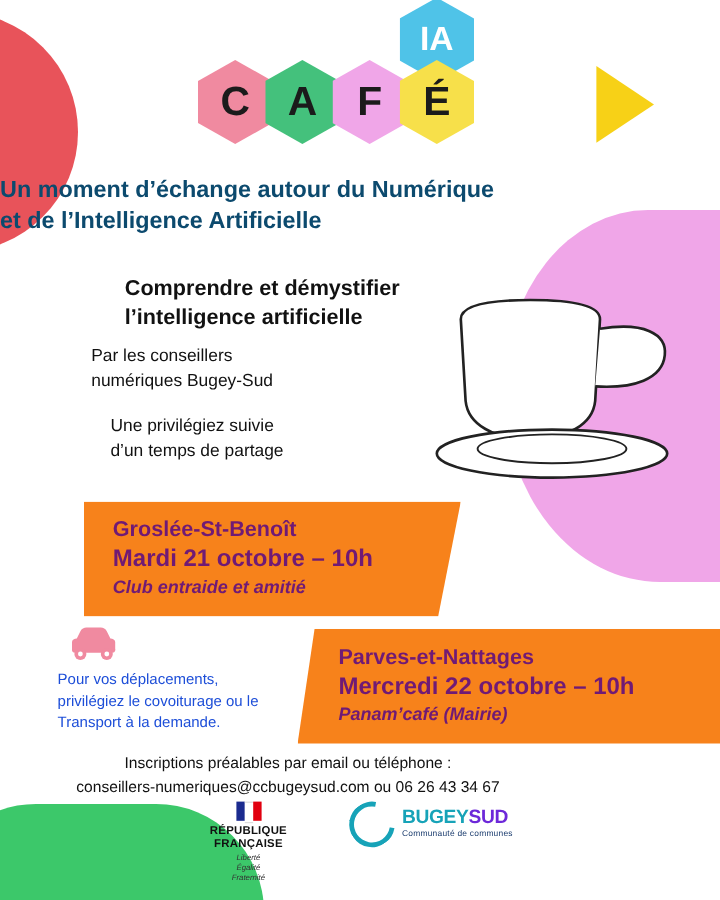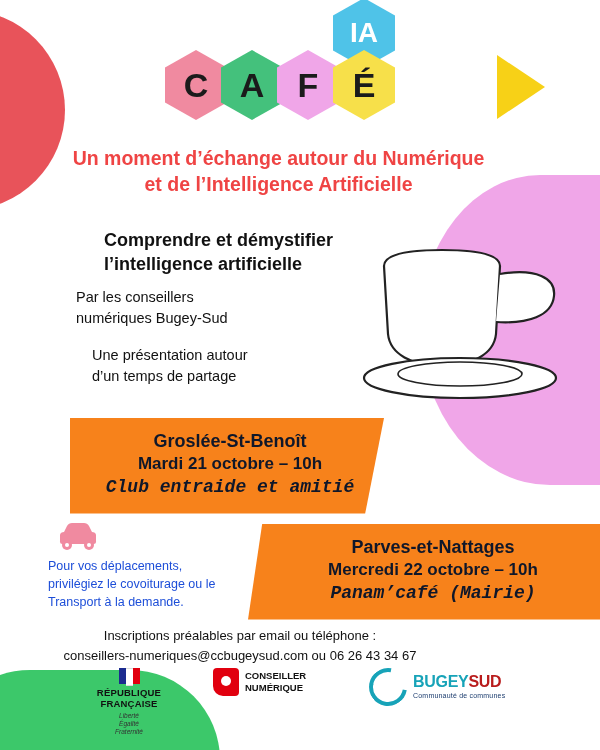--- a/index.html
+++ b/index.html
@@ -87,25 +87,24 @@
     font-size: 28px;
     color: #ffffff;
   }
 
   
   .headline {
     position: absolute;
     top: 146px;
     left: 0;
     width: 557px;
-    text-align: center;
     font-size: 19.5px;
     font-weight: bold;
     line-height: 1.32;
-    color: #ef4444;
+    color: #0c4a6e;
   }
 
   .subhead {
     position: absolute;
     top: 228px;
     left: 92px;
     width: 300px;
     font-size: 18px;
     font-weight: bold;
     line-height: 1.34;
@@ -139,53 +138,51 @@
     left: 360px;
     top: 238px;
     width: 230px;
     height: 170px;
   }
 
   
   .event {
     position: absolute;
     background: #f7821b;
-    color: #0f172a;
+    color: #701a75;
     padding: 12px 18px 14px 24px;
-    text-align: center;
   }
   .event-1 {
     left: 70px;
     top: 418px;
     width: 272px;
     clip-path: polygon(0 0, 100% 0, 94% 100%, 0 100%);
   }
   .event-2 {
     left: 248px;
     top: 524px;
     width: 302px;
     clip-path: polygon(4% 0, 100% 0, 100% 100%, 0 100%);
     padding-left: 34px;
   }
   .event-place {
     font-size: 18px;
     font-weight: bold;
     line-height: 1.3;
   }
   .event-date {
-    font-size: 17px;
+    font-size: 20px;
     font-weight: bold;
     line-height: 1.32;
   }
   .event-venue {
-    font-size: 18px;
+    font-size: 15px;
     font-weight: bold;
     font-style: italic;
     line-height: 1.32;
-    font-family: Liberation Mono, monospace;
   }
 
   
   .carpool-icon {
     position: absolute;
     left: 54px;
     top: 520px;
     width: 48px;
     height: 32px;
   }
@@ -298,21 +295,21 @@
     transform: rotate(-35deg);
     flex: 0 0 auto;
   }
   .bs-text-main {
     font-size: 16px;
     font-weight: bold;
     line-height: 1;
     color: #17a3b8;
     letter-spacing: -0.3px;
   }
-  .bs-text-main b { color: #b91c1c; }
+  .bs-text-main b { color: #6d28d9; }
   .bs-text-sub {
     font-size: 7px;
     color: #1b3c6e;
     letter-spacing: 0.2px;
     margin-top: 2px;
   }
 </style>
 </head>
 <body>
 
@@ -338,21 +335,21 @@
   <div>Comprendre et démystifier</div>
   <div>l’intelligence artificielle</div>
 </div>
 
 <div class="byline">
   <div>Par les conseillers</div>
   <div>numériques Bugey-Sud</div>
 </div>
 
 <div class="presentation">
-  <div>Une présentation autour</div>
+  <div>Une privilégiez suivie</div>
   <div>d’un temps de partage</div>
 </div>
 
 <svg class="cup" viewBox="0 0 230 170">
   <path d="M24 28 C24 18 40 12 82 12 C124 12 140 18 140 28 L136 96 C134 116 112 128 82 128 C52 128 30 116 28 96 Z" fill="#ffffff" stroke="#222222" stroke-width="2.2"></path>
   <path d="M140 36 C176 30 196 40 194 58 C192 78 168 86 136 84" fill="#ffffff" stroke="#222222" stroke-width="2.2"></path>
   <ellipse cx="100" cy="140" rx="96" ry="20" fill="#ffffff" stroke="#222222" stroke-width="2.2"></ellipse>
   <ellipse cx="100" cy="136" rx="62" ry="12" fill="none" stroke="#222222" stroke-width="1.6"></ellipse>
 </svg>
 
@@ -390,27 +387,20 @@
       <span class="rf-blue"></span>
         <span class="rf-white"></span>
         <span class="rf-red"></span>
     </div>
     <div class="rf-name">RÉPUBLIQUE FRANÇAISE</div>
     <div class="rf-motto" style="white-space: pre-line;">Liberté
 Égalité
 Fraternité</div>
   </div>
 
-  <div class="logo-cn">
-    <div class="cn-mark"></div>
-    <div class="cn-text">
-      <div>CONSEILLER</div>
-      <div>NUMÉRIQUE</div>
-    </div>
-  </div>
 
   <div class="logo-bs">
     <div class="bs-mark"></div>
     <div>
       <div class="bs-text-main">
         <span>BUGEY</span><b>SUD</b>
       </div>
       <div class="bs-text-sub">Communauté de communes</div>
     </div>
   </div>

